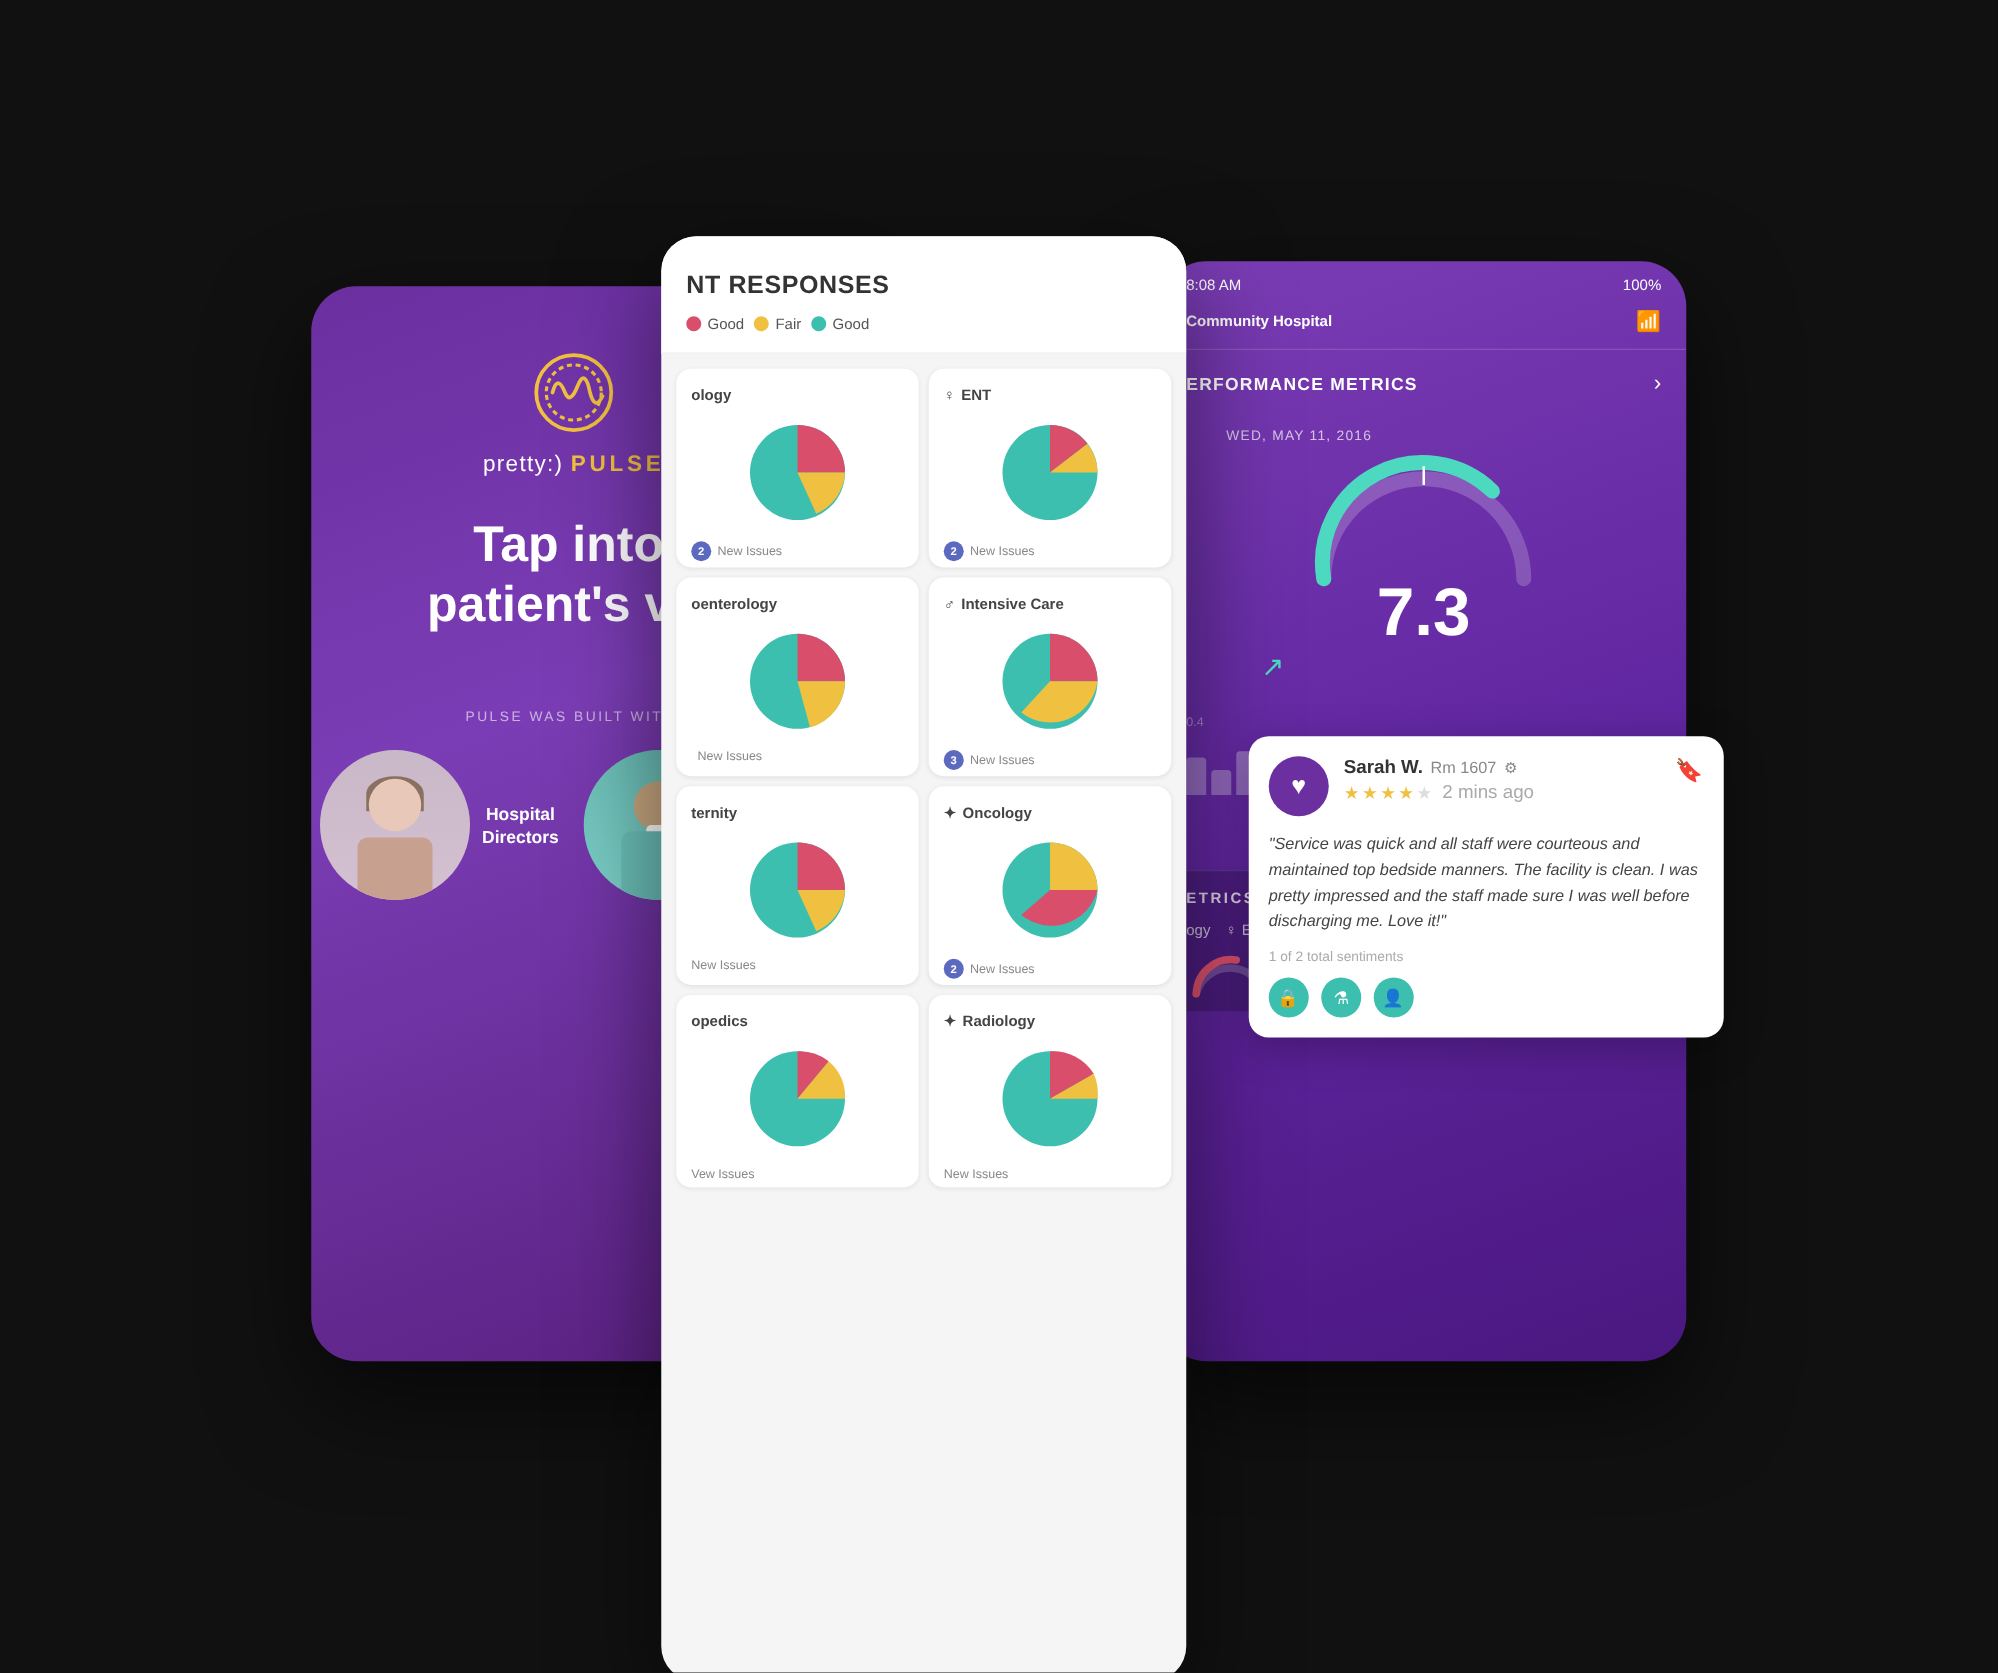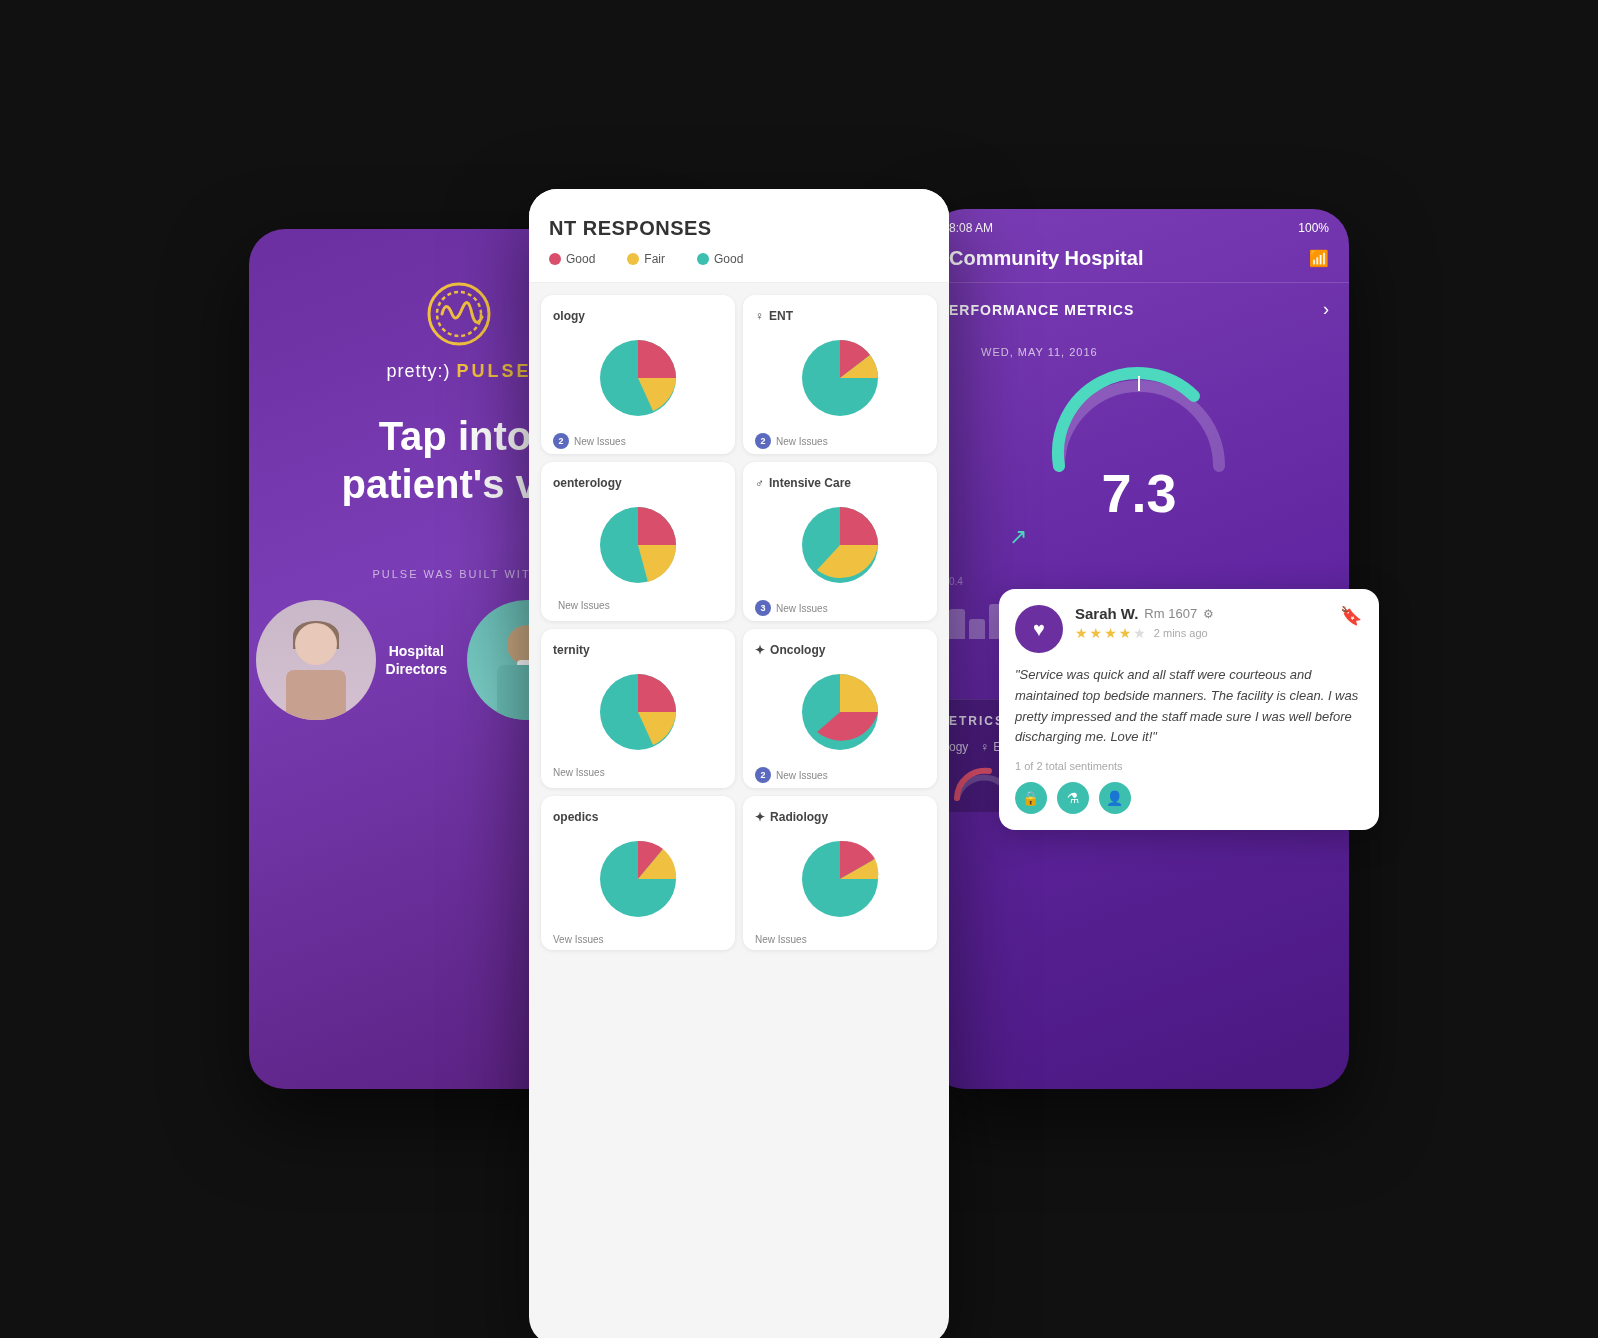--- a/index.html
+++ b/index.html
@@ -210,21 +210,21 @@
     .middle-title {
       font-size: 20px;
       font-weight: 700;
       color: #333;
       letter-spacing: 0.5px;
       margin-bottom: 12px;
     }
 
     .legend-row {
       display: flex;
-      gap: 32px;
+      gap: 8px;
       align-items: center;
     }
 
     .legend-item {
       display: flex;
       align-items: center;
       gap: 5px;
       font-size: 12px;
       color: #555;
     }
@@ -322,21 +322,21 @@
     .right-hospital-row {
       display: flex;
       justify-content: space-between;
       align-items: center;
       padding: 4px 20px 12px;
       border-bottom: 1px solid rgba(255,255,255,0.15);
     }
 
     .hospital-name {
       color: #fff;
-      font-size: 20px;
+      font-size: 12px;
       font-weight: 600;
     }
 
     .wifi-icon {
       color: #fff;
       font-size: 16px;
     }
 
     .perf-header {
       display: flex;
@@ -447,21 +447,21 @@
     .star {
       color: #f0c040;
       font-size: 14px;
     }
 
     .star.empty {
       color: #ddd;
     }
 
     .timestamp {
-      font-size: 11px;
+      font-size: 15px;
       color: #aaa;
       margin-left: 6px;
     }
 
     .bookmark-icon {
       color: #5b6abf;
       font-size: 18px;
     }
 
     .sentiment-quote {

